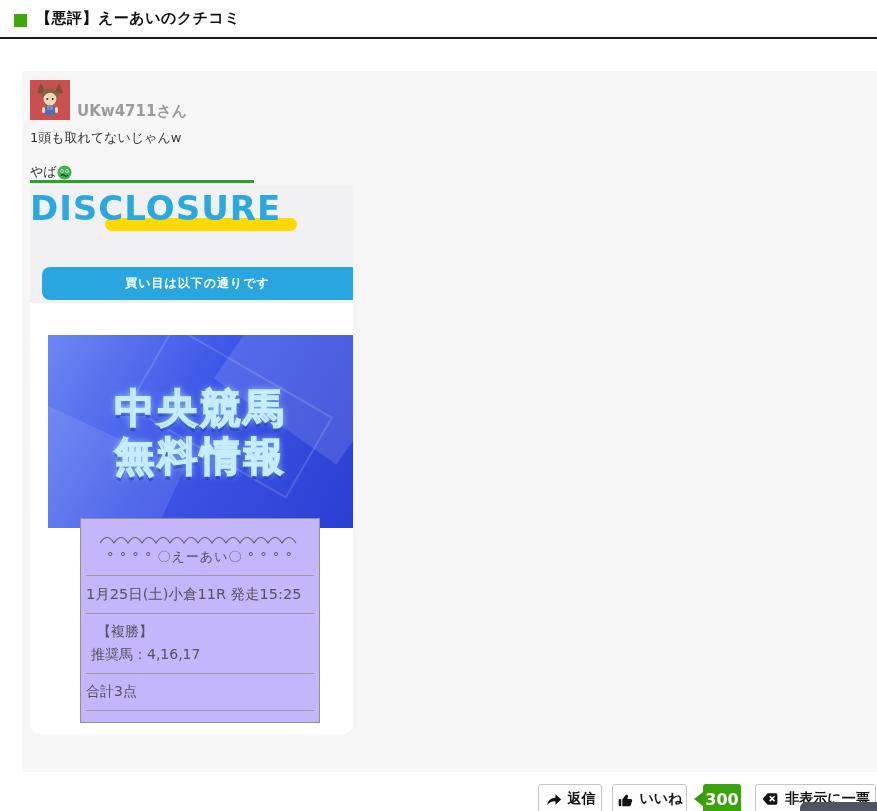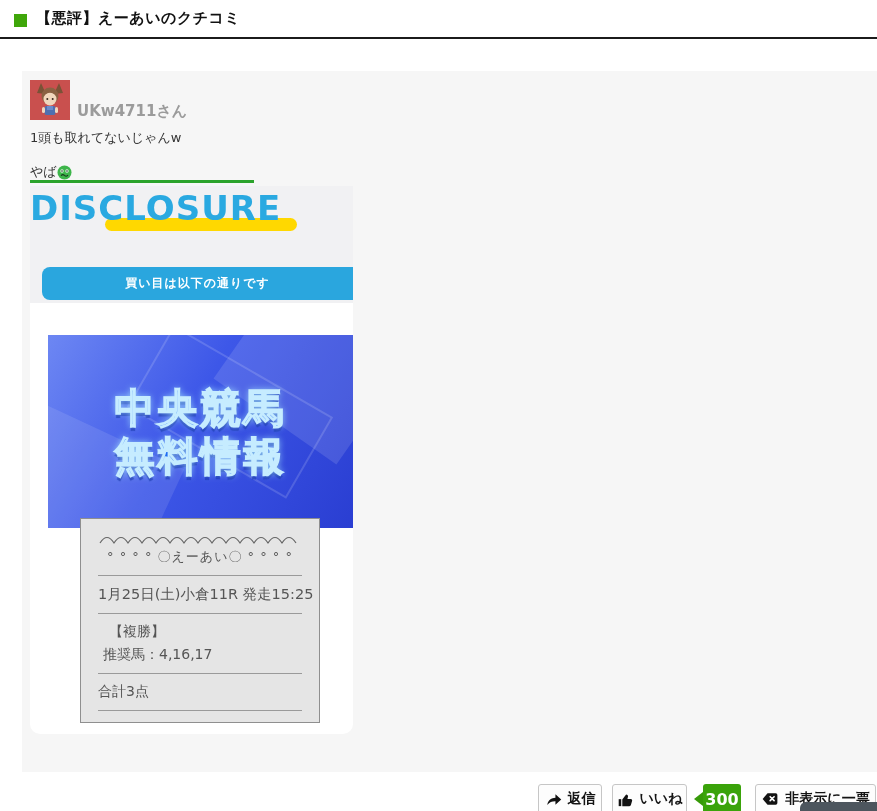--- a/index.html
+++ b/index.html
@@ -39,21 +39,21 @@
   .poster::before{content:"";position:absolute;right:-40px;top:-50px;width:150px;height:150px;
           background:rgba(255,255,255,.12);transform:rotate(35deg);}
   .poster::after{content:"";position:absolute;left:-50px;bottom:-60px;width:160px;height:160px;
           background:rgba(255,255,255,.10);transform:rotate(25deg);}
   .poster-deco{position:absolute;left:90px;top:30px;width:180px;height:90px;border:2px solid rgba(255,255,255,.15);transform:rotate(30deg);}
   .poster-line{position:relative;z-index:1;font-size:40px;line-height:48px;font-weight:800;color:#1e6cf3;
           letter-spacing:3px;-webkit-text-stroke:1.5px #c6ecff;
           text-shadow:0 0 7px rgba(170,235,255,.95),0 4px 1px rgba(12,42,165,.65);}
   
   .ticket{position:absolute;left:50px;top:332px;width:240px;height:205px;box-sizing:border-box;
-          background:#e5e5e5;border:1px solid #8f8f8f;color:#555;padding:14px 17px 0;}
+          background:#c4b5fd;border:1px solid #8f8f8f;color:#555;padding:14px 5px 0;}
   .t-scallop{display:block;margin:0 auto;}
   .t-brand{text-align:center;font-size:13px;color:#555;letter-spacing:1px;margin-top:3px;white-space:nowrap;}
   .t-hr{height:0;border-top:1px solid #9a9a9a;margin:9px 0;}
   .t-race{font-size:14.5px;margin:0;white-space:nowrap;}
   .t-bet{font-size:14px;margin:0 11px 3px;}
   .t-horses{font-size:14px;margin:5px;}
   .t-total{font-size:14px;margin:0;}
 
   
   .actions{position:absolute;left:538px;top:784px;height:30px;display:flex;align-items:stretch;}

